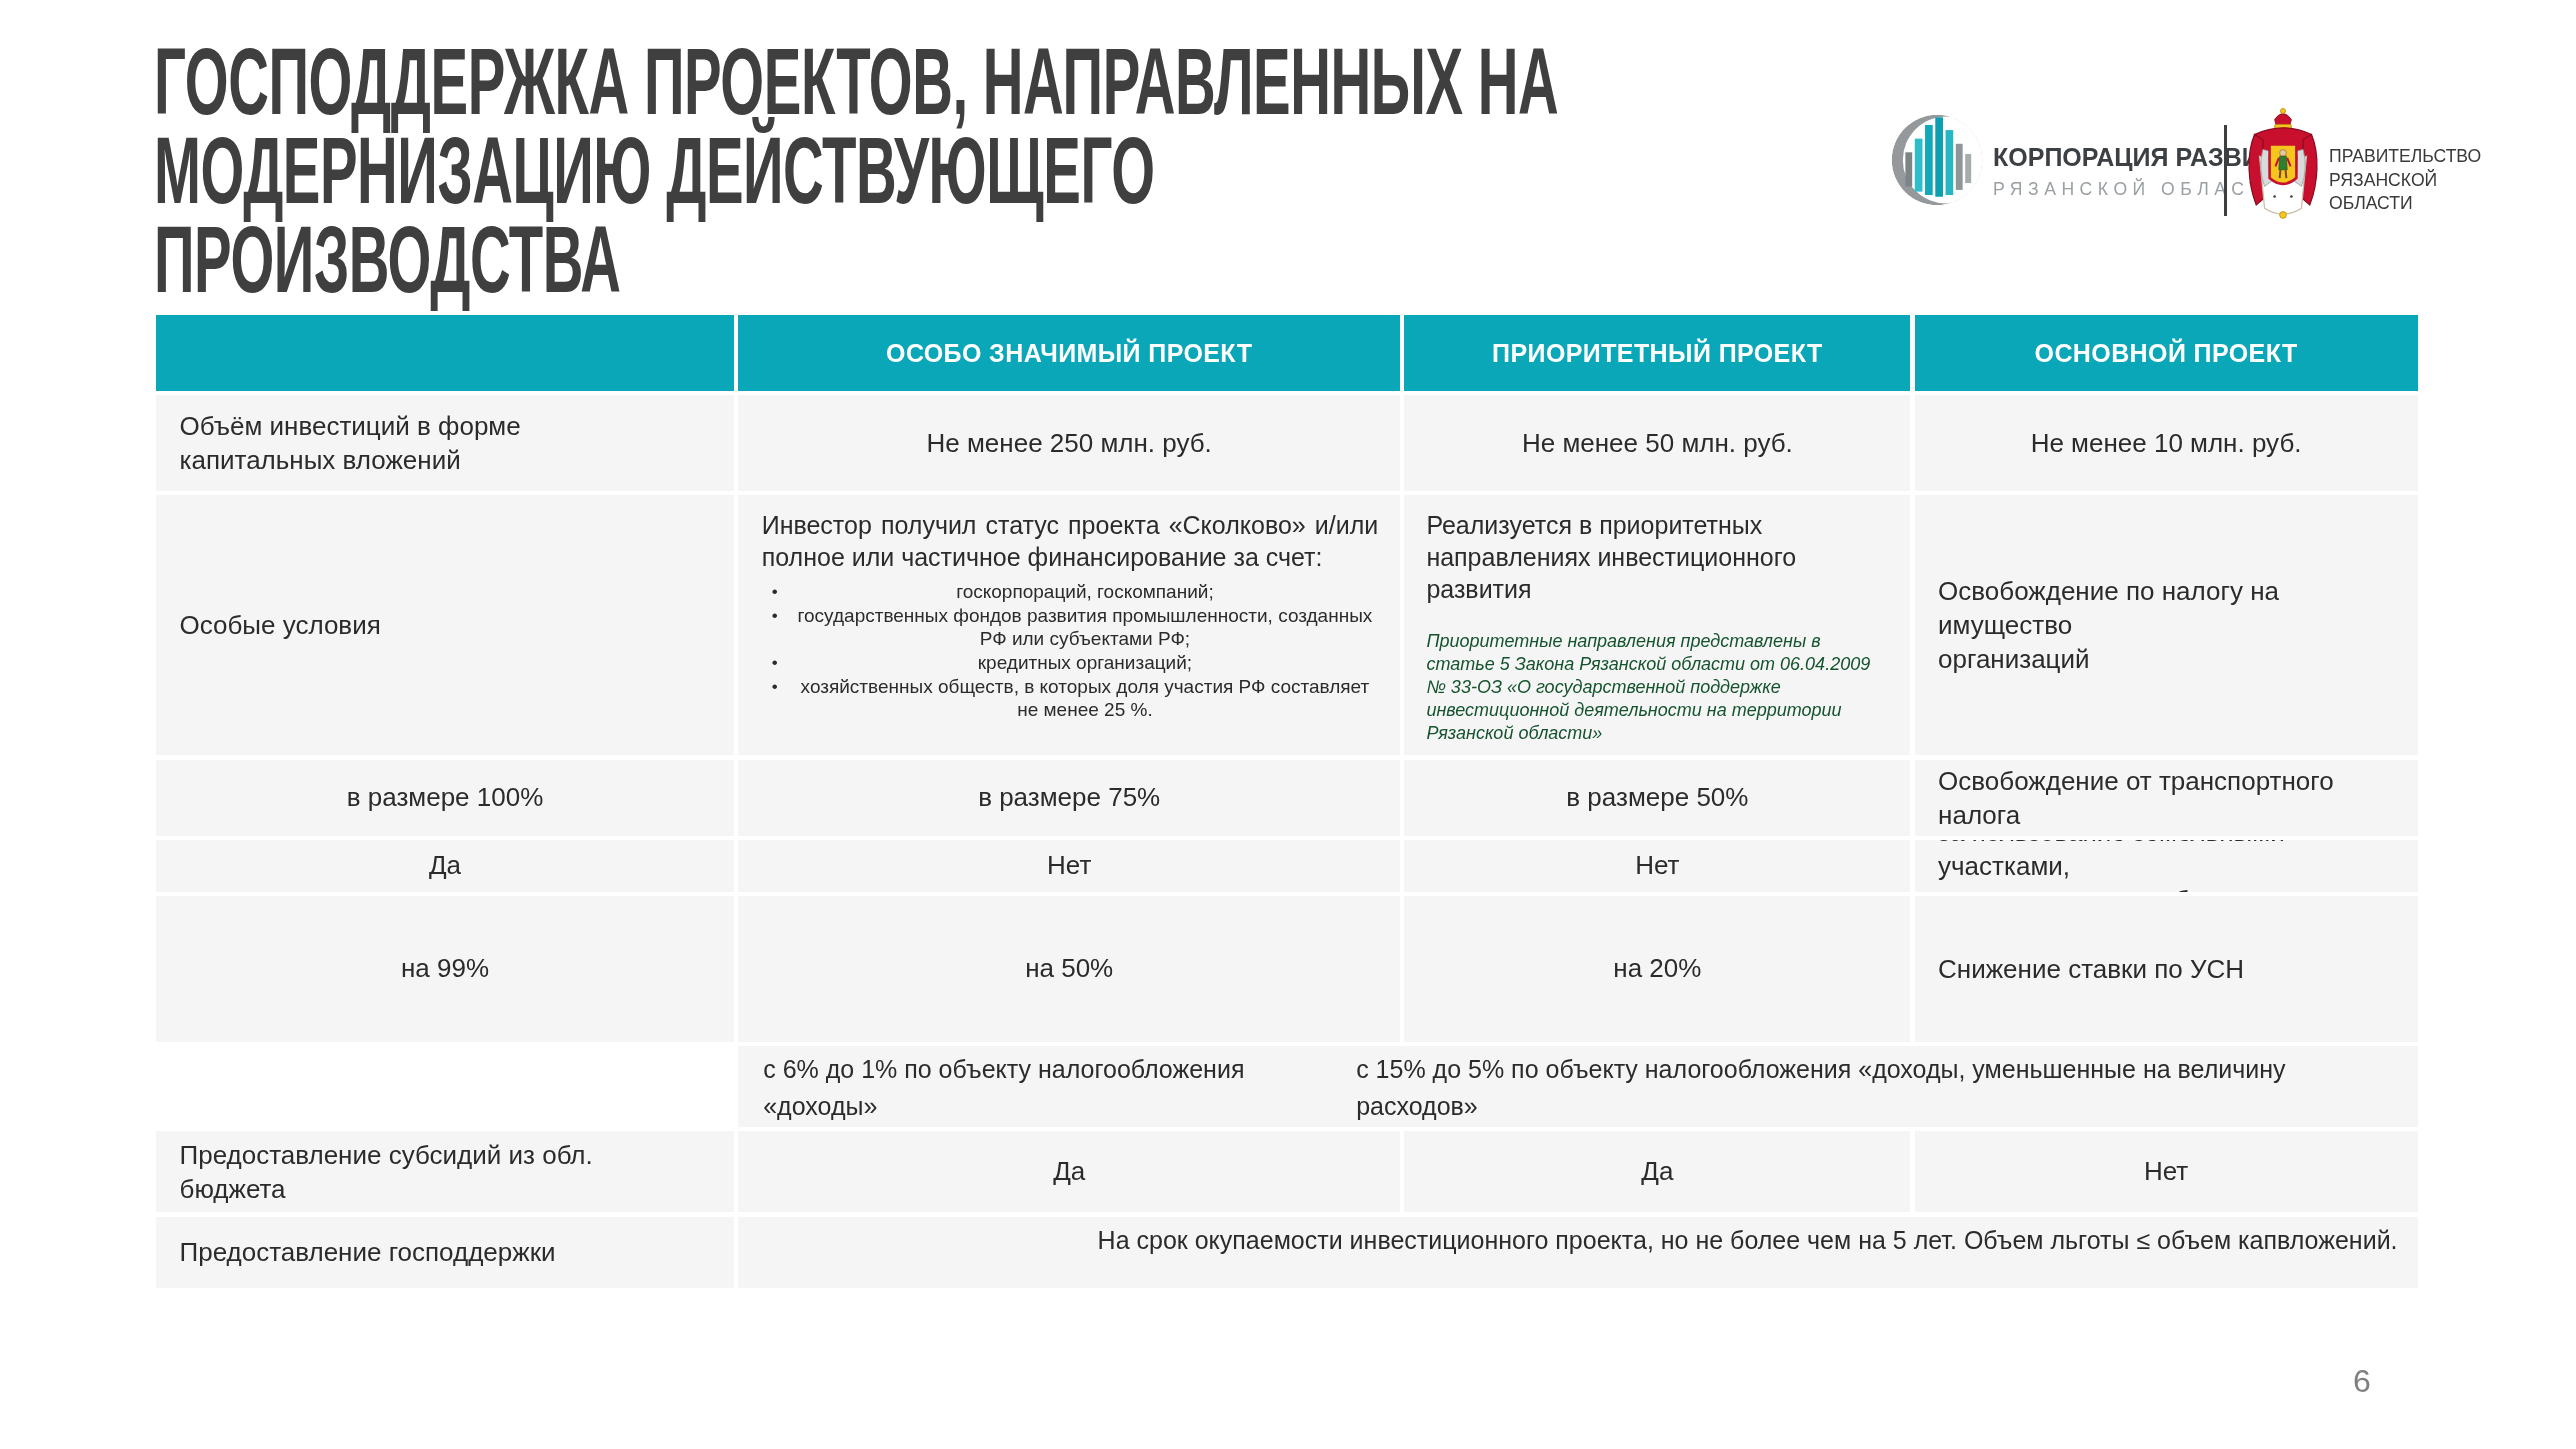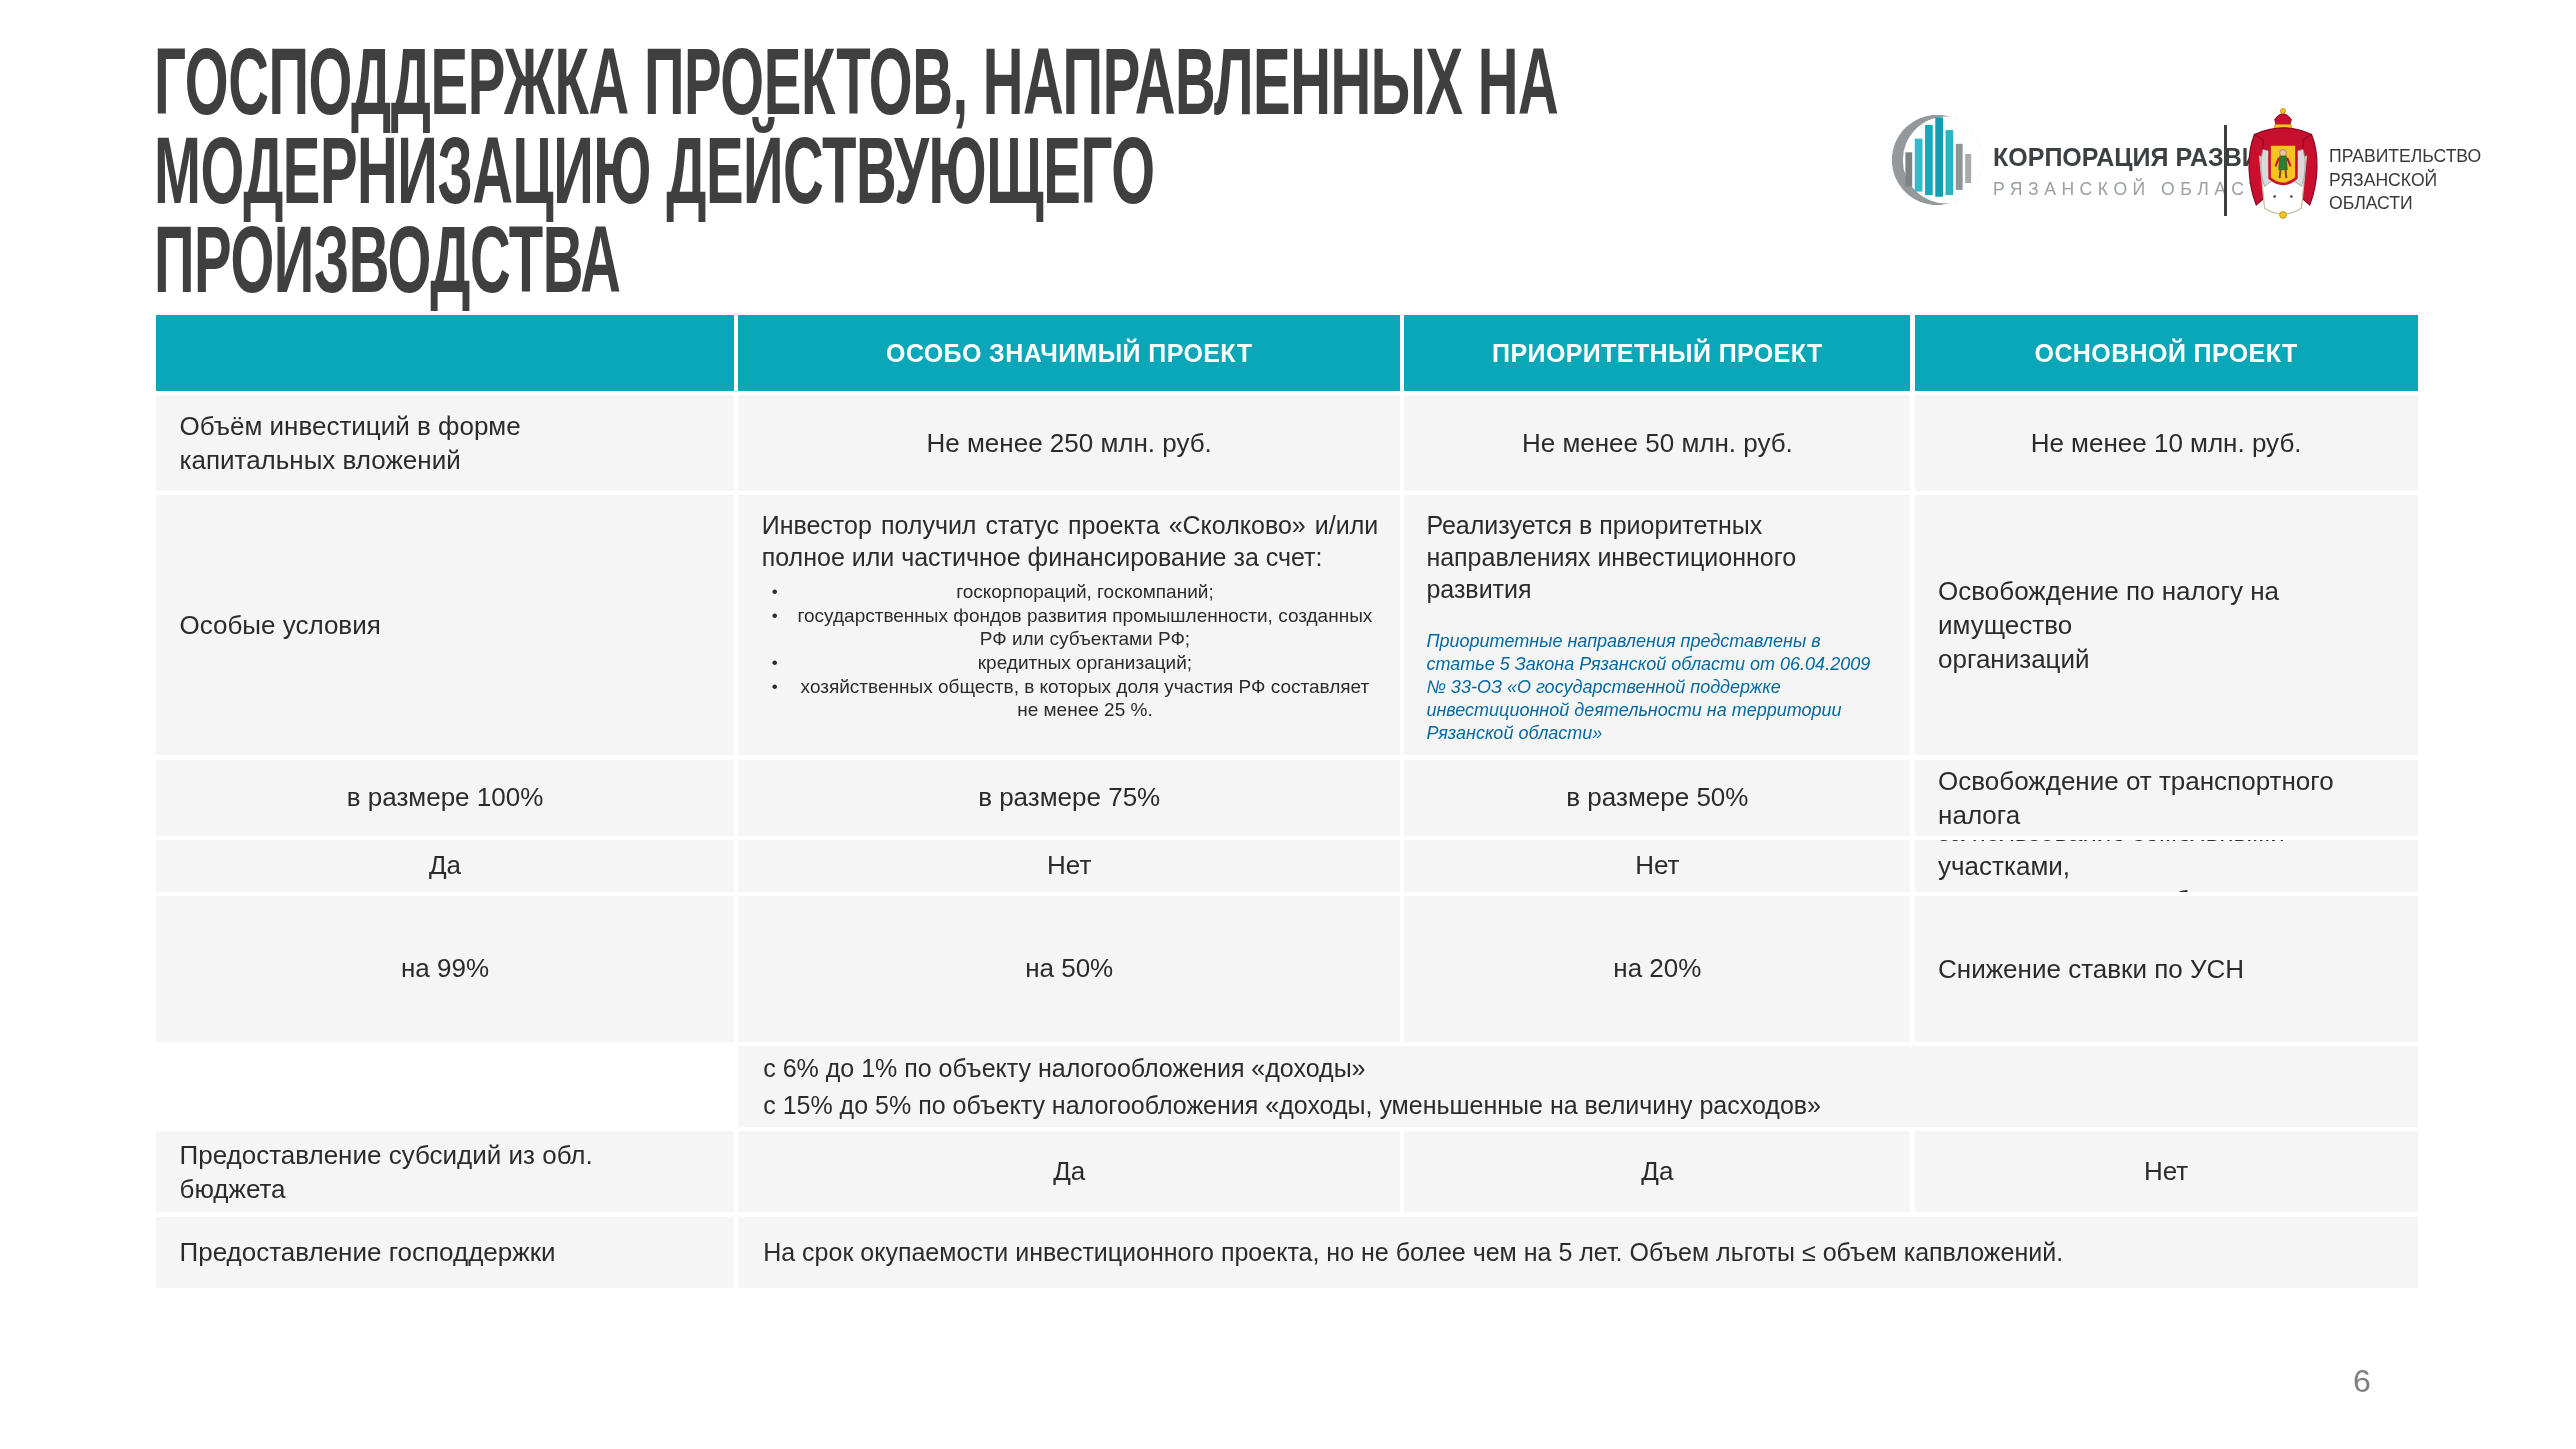--- a/index.html
+++ b/index.html
@@ -45,35 +45,35 @@
     display:flex; align-items:center; text-align:left;
     padding:6.7px 20px 6.7px 23.5px; font-size:26px; line-height:34px;
     white-space:pre-line; color:#2b2b2b;
   }
   .val {
     display:flex; align-items:center; justify-content:center;
     font-size:26px; text-align:left; padding:3.4px 8.4px;
   }
   .span3 {
     grid-column:2 / -1;
-    display:flex; flex-direction:column; justify-content:center;
+    display:flex; flex-direction:row; justify-content:flex-end;
     padding:5px 20px 5px 25px; font-size:25px; line-height:37px; text-align:left;
   }
   
   .special-main { padding:13.4px 22px 8.4px 23.5px; }
   .special-main .intro { font-size:25px; line-height:32px; text-align:justify; }
   .special-main ul { list-style:none; margin-top:7.6px; }
   .special-main li {
     position:relative; padding-left:30px; font-size:19px; line-height:23px;
     text-align:center; margin-bottom:0.8px;
   }
   .special-main li::before { content:"•"; position:absolute; left:10px; top:0; font-size:17px; }
   .priority-cell { padding:13.4px 23.5px 8.4px 22px; }
   .priority-cell .main { font-size:25px; line-height:32px; text-align:left; }
-  .priority-cell .note { margin-top:25px; font-size:18px; line-height:23px; font-style:italic; text-align:left; color:#0369a1; }
+  .priority-cell .note { margin-top:25px; font-size:18px; line-height:23px; font-style:italic; text-align:left; color:#14532d; }
 
   .page-number { position:absolute; left:2353px; top:1363px; font-size:32px; color:#7f7f7f; }
 </style>
 </head>
 <body>
 
 <h1 class="title">ГОСПОДДЕРЖКА ПРОЕКТОВ, НАПРАВЛЕННЫХ НА
 МОДЕРНИЗАЦИЮ ДЕЙСТВУЮЩЕГО ПРОИЗВОДСТВА</h1>
 
 <div class="logos">

